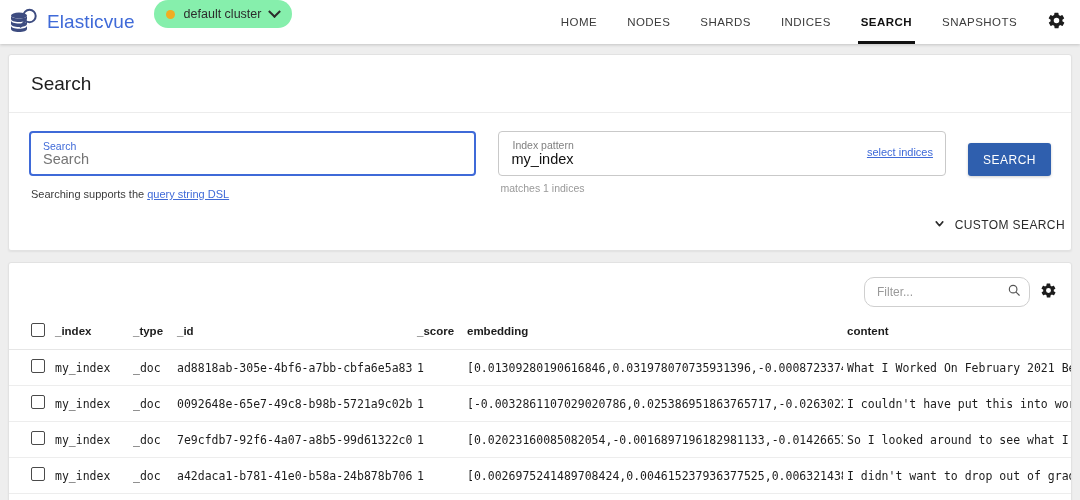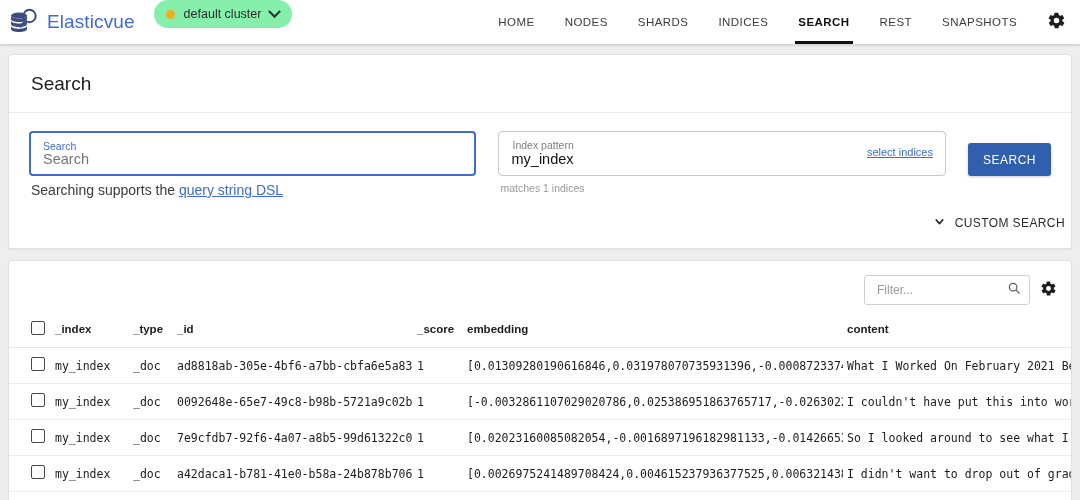--- a/index.html
+++ b/index.html
@@ -143,23 +143,24 @@
   .field-value {
     margin-top: 11px;
     font-size: 14.5px;
     color: #111;
     border: none; outline: none; background: transparent;
     width: 100%;
     padding: 0;
     font-family: "Liberation Sans", sans-serif;
   }
   .helper {
-    font-size: 14px;
+    font-size: 11px;
     color: #3b3b3b;
     padding: 6px 2px 0 2px;
+    margin-top: 6px;
   }
   .helper-muted {
     font-size: 10.5px;
     color: #999;
     padding: 6px 2px 0 2px;
   }
   .link {
     color: #3f6ad8;
     text-decoration: underline;
     cursor: pointer;
@@ -207,21 +208,21 @@
   .results-toolbar {
     display: flex;
     justify-content: flex-end;
     align-items: center;
     gap: 10px;
     padding: 14px 14px 10px 14px;
   }
   .filter-box {
     width: 166px; height: 30px;
     border: 1px solid #cfcfcf;
-    border-radius: 3px;
+    border-radius: 10px;
     display: flex; align-items: center;
     padding: 0 8px 0 10px;
     gap: 6px;
     background: #fff;
   }
   .filter-input {
     border: none; outline: none;
     font-size: 12px;
     color: #333;
     width: 100%;
@@ -296,21 +297,20 @@
     <span class="cluster-label">default cluster</span>
     <span class="chev"></span>
   </div>
 
   <nav class="nav-links">
     <a class="nav-link">HOME</a>
     <a class="nav-link">NODES</a>
     <a class="nav-link">SHARDS</a>
     <a class="nav-link">INDICES</a>
     <a class="nav-link active">SEARCH</a>
-    <a class="nav-link">REST</a>
     <a class="nav-link">SNAPSHOTS</a>
   </nav>
 
   <div class="gear-btn">
     <span>
       <svg width="19" height="19" viewBox="0 0 24 24" fill="#1c1c1c">
         <path d="M19.4 13a7.8 7.8 0 000-2l2.1-1.6a.5.5 0 00.1-.6l-2-3.4a.5.5 0 00-.6-.2l-2.5 1a7.3 7.3 0 00-1.7-1l-.4-2.6a.5.5 0 00-.5-.4h-4a.5.5 0 00-.5.4l-.4 2.6a7.3 7.3 0 00-1.7 1l-2.5-1a.5.5 0 00-.6.2l-2 3.4a.5.5 0 00.1.6L4.6 11a7.8 7.8 0 000 2l-2.1 1.6a.5.5 0 00-.1.6l2 3.4a.5.5 0 00.6.2l2.5-1a7.3 7.3 0 001.7 1l.4 2.6a.5.5 0 00.5.4h4a.5.5 0 00.5-.4l.4-2.6a7.3 7.3 0 001.7-1l2.5 1a.5.5 0 00.6-.2l2-3.4a.5.5 0 00-.1-.6L19.4 13zM12 15.5A3.5 3.5 0 1115.5 12 3.5 3.5 0 0112 15.5z"></path>
       </svg>
     </span>
   </div>

